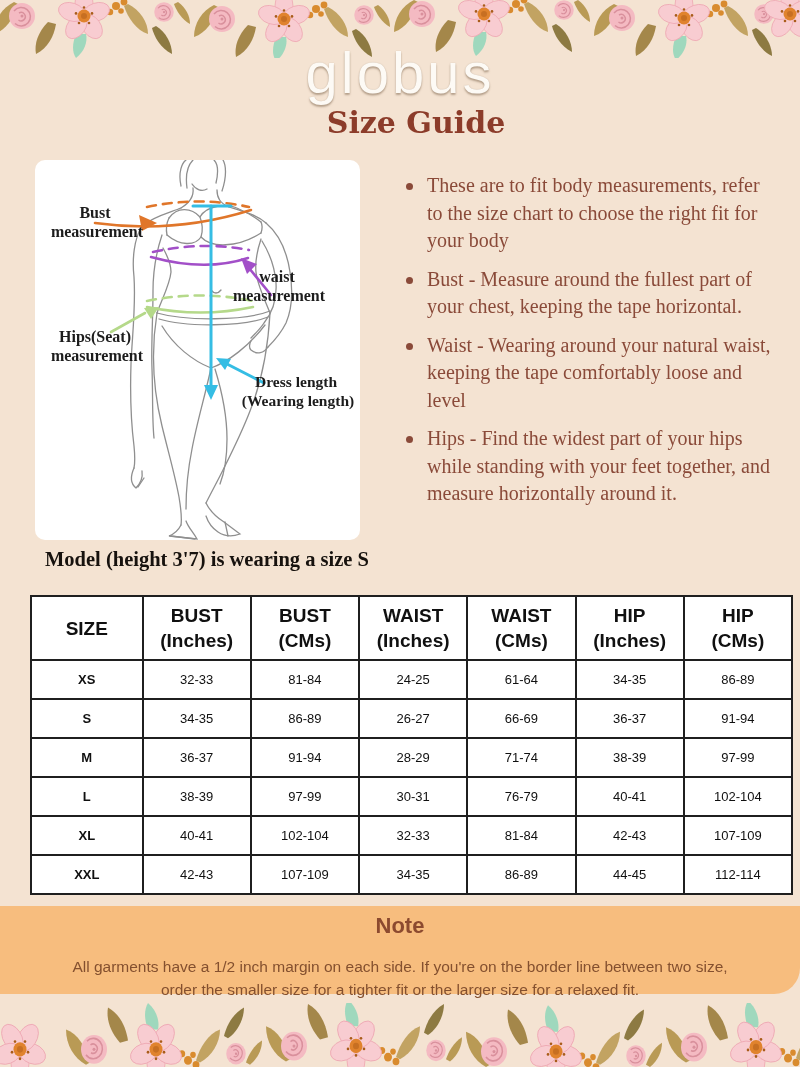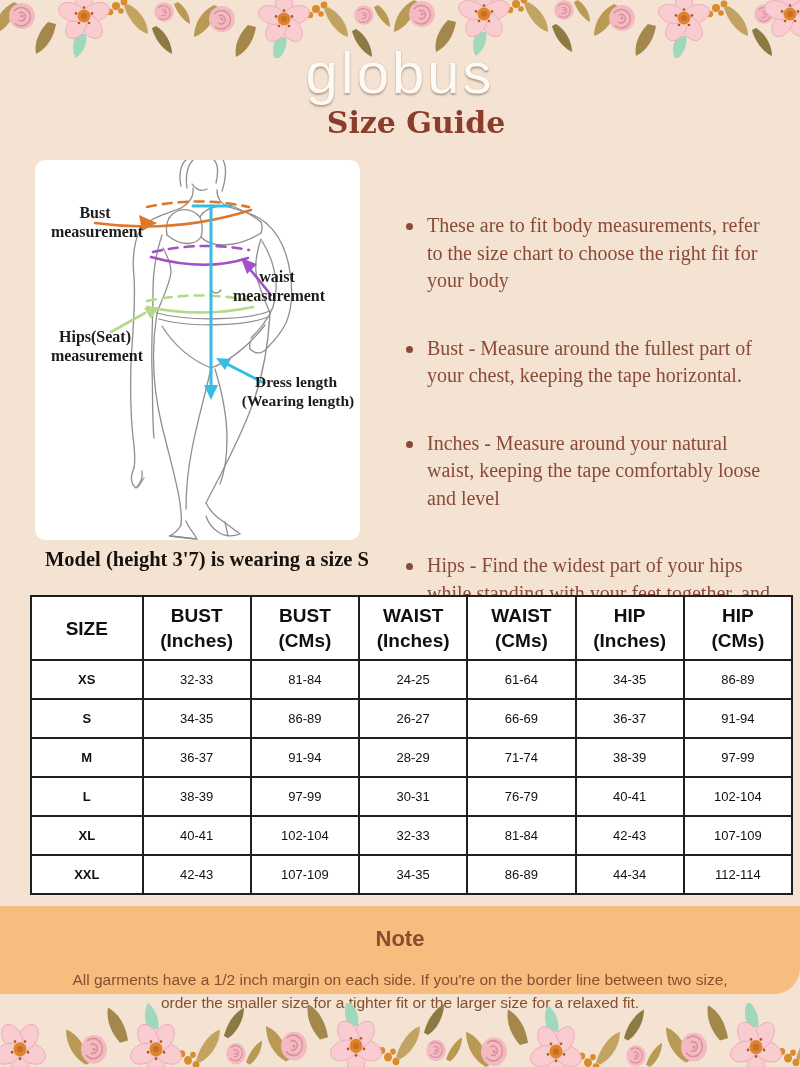--- a/index.html
+++ b/index.html
@@ -25,21 +25,21 @@
 
   .figure-box{
     position:absolute;left:35px;top:160px;width:325px;height:380px;
     background:#ffffff;border-radius:10px;
   }
   .figure-box svg{display:block;border-radius:10px;}
 
   .bullets{position:absolute;left:404px;top:172px;width:370px;}
   .bullet-item{
     display:flex;margin-bottom:11px;color:#8a4a39;
-    font-size:20px;line-height:27.5px;margin-top:40px;
+    font-size:20px;line-height:27.5px;
   }
   .dot{width:7px;height:7px;border-radius:50%;background:#8a4a39;margin:11px 14px 0 2px;flex:none;}
   .btext{max-width:344px;}
 
   .caption{
     position:absolute;left:45px;top:548px;
     font-size:20.5px;font-weight:700;color:#17120e;
   }
 
   table.size-table{
@@ -50,21 +50,21 @@
   .size-table th,.size-table td{
     border:2px solid #1f1f1f;text-align:center;vertical-align:middle;padding:0;
   }
   .size-table th{height:62px;font-size:19px;font-weight:700;color:#101010;line-height:25px;}
   .size-table td{height:37px;font-size:13px;font-weight:400;color:#101010;}
   .size-table td.size-cell{font-weight:700;}
 
   .note{
     position:absolute;left:0;top:906px;width:800px;height:88px;box-sizing:border-box;
     background:#f7bd7e;border-radius:0 0 26px 0;text-align:center;
-    font-family:"Liberation Sans",sans-serif;padding-top:20px;
+    font-family:"Liberation Sans",sans-serif;padding-top:7px;
   }
   .note-title{font-size:22px;font-weight:700;color:#8c4a2f;}
   .note-text{margin:16px auto 0;max-width:688px;font-size:15.5px;line-height:1.5;color:#84502f;}
 </style>
 </head>
 <body>
 
 <svg class="floral floral-top" viewBox="0 0 800 58" preserveAspectRatio="none" aria-hidden="true">
   <defs>
     <g id="flowerBig">
@@ -219,21 +219,21 @@
   <div class="bullet-item">
     <span class="dot"></span>
     <span class="btext">These are to fit body measurements, refer to the size chart to choose the right fit for your body</span>
   </div>
   <div class="bullet-item">
     <span class="dot"></span>
     <span class="btext">Bust - Measure around the fullest part of your chest, keeping the tape horizontal.</span>
   </div>
   <div class="bullet-item">
     <span class="dot"></span>
-    <span class="btext">Inches - Measure around your natural waist, keeping the tape comfortably loose and level</span>
+    <span class="btext">Waist - Wearing around your natural waist, keeping the tape comfortably loose and level</span>
   </div>
   <div class="bullet-item">
     <span class="dot"></span>
     <span class="btext">Hips - Find the widest part of your hips while standing with your feet together, and measure horizontally around it.</span>
   </div>
 </div>
 
 <div class="caption">Model (height 3'7) is wearing a size S</div>
 
 <table class="size-table">
@@ -314,21 +314,21 @@
       <td>81-84</td>
       <td>42-43</td>
       <td>107-109</td>
     </tr>
     <tr>
       <td class="size-cell">XXL</td>
       <td>42-43</td>
       <td>107-109</td>
       <td>34-35</td>
       <td>86-89</td>
-      <td>44-34</td>
+      <td>44-45</td>
       <td>112-114</td>
     </tr>
   </tbody>
 </table>
 
 <div class="note">
   <div class="note-title">Note</div>
   <div class="note-text">All garments have a 1/2 inch margin on each side. If you're on the border line between two size, order the smaller size for a tighter fit or the larger size for a relaxed fit.</div>
 </div>
 

